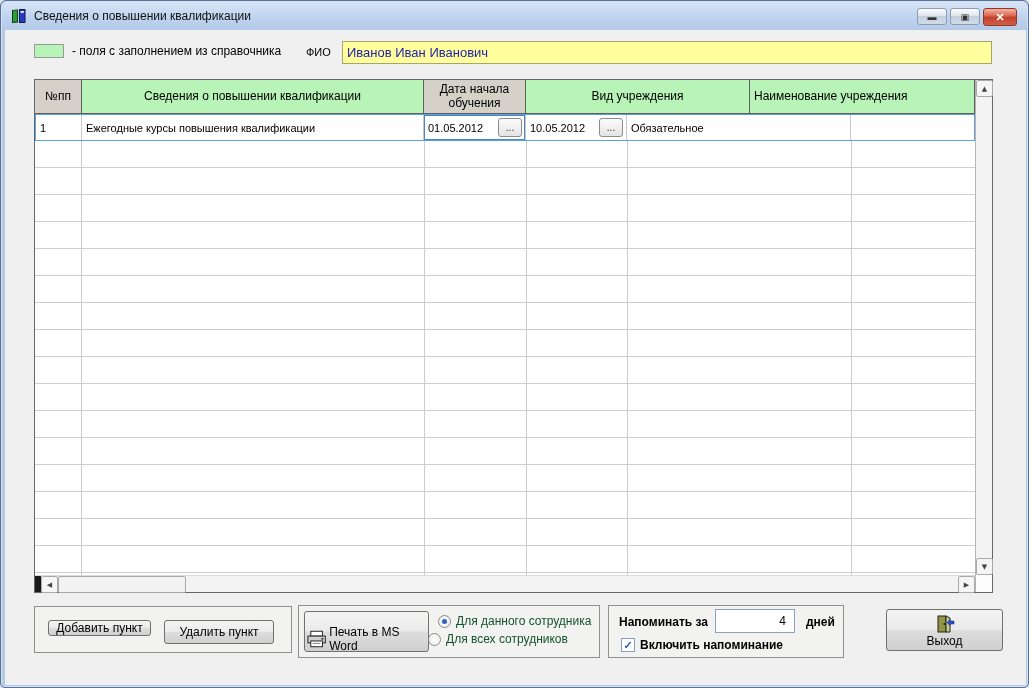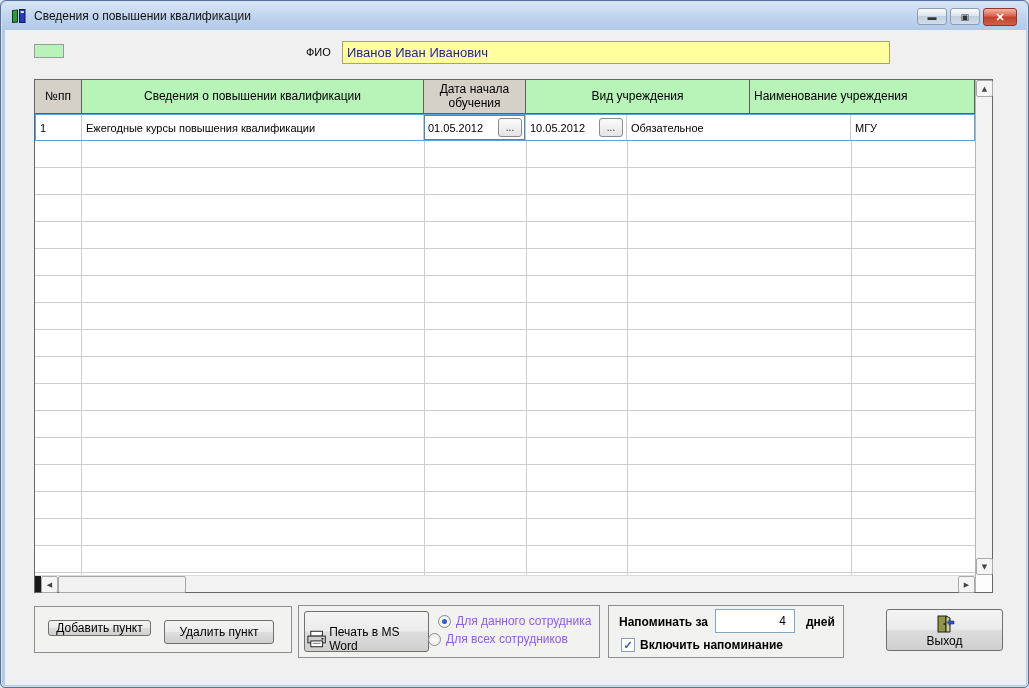--- a/index.html
+++ b/index.html
@@ -19,21 +19,21 @@
   .winbtn.close { width:34px; height:18px; border:1px solid #993326;
             background:linear-gradient(#f2b5a4,#d9604a 45%,#c2402c 50%,#cf6047);
             color:#fff; font-weight:bold; font-size:11px; }
   .client { position:absolute; left:4px; top:29px; width:1021px; height:655px; background:#f0f0f0; }
 
   
   .legend-swatch { position:absolute; left:29px; top:14px; width:30px; height:14px;
                    background:#b8f4b8; border:1px solid #9a9a9a; }
   .legend-text { position:absolute; left:67px; top:14px; font-size:12px; color:#000; }
   .fio-label { position:absolute; left:301px; top:16px; font-size:11px; color:#000; }
-  .fio-input { position:absolute; left:337px; top:11px; width:548px; height:23px;
+  .fio-input { position:absolute; left:337px; top:11px; width:650px; height:23px;
                background:#ffff9e; border:1px solid #a3a66e; font-size:13px; color:#2323a8;
                padding:0 4px; font-family:"Liberation Sans", sans-serif; }
 
   
   .grid { position:absolute; left:29px; top:49px; width:959px; height:514px;
           border:1px solid #666; background:#fff; display:flex; }
   .grid-main { width:940px; display:flex; flex-direction:column; }
   .ghead { display:flex; height:34px; }
   .hcell { border-right:1px solid #5f5f5f; border-bottom:1px solid #5f5f5f;
            font-size:12px; color:#000; display:flex; align-items:center; justify-content:center;
@@ -72,21 +72,21 @@
   .g-print { left:293px; top:575px; width:302px; height:53px; }
   .g-remind { left:603px; top:575px; width:236px; height:53px; }
   .btn { border:1px solid #707070; border-radius:3px; color:#000; font-size:12px;
          background:linear-gradient(#f4f4f4,#ebebeb 48%,#dddddd 52%,#cfcfcf);
          display:flex; align-items:center; justify-content:center; cursor:default;
          font-family:"Liberation Sans", sans-serif; }
   .btn-add { position:absolute; left:43px; top:590px; width:103px; height:16px; }
   .btn-del { position:absolute; left:159px; top:590px; width:110px; height:24px; }
   .btn-print { position:absolute; left:299px; top:581px; width:125px; height:41px; flex-direction:row; gap:1px; padding-top:14px; }
   .btn-exit { position:absolute; left:881px; top:579px; width:117px; height:42px; flex-direction:column; gap:1px; padding-top:2px; }
-  .radio-row { position:absolute; display:flex; align-items:center; gap:5px; font-size:12px; color:#8b5cf6; }
+  .radio-row { position:absolute; display:flex; align-items:center; gap:5px; font-size:12px; color:#14532d; }
   .r1 { left:433px; top:584px; } .r2 { left:423px; top:602px; }
   .radio { width:13px; height:13px; border-radius:50%; border:1px solid #8a8a8a;
            background:radial-gradient(#ffffff,#e8e8e8); position:relative; }
   .radio.sel::after { content:""; position:absolute; left:3px; top:3px; width:5px; height:5px;
            border-radius:50%; background:#2f5fc0; }
   .lbl-b { font-weight:bold; font-size:12px; color:#000; position:absolute; }
   .remind-lbl { left:614px; top:585px; }
   .remind-days { left:801px; top:585px; }
   .remind-input { position:absolute; left:710px; top:579px; width:80px; height:24px;
                   border:1px solid #8aa3bd; background:#fff; font-size:12px; text-align:right;
@@ -111,20 +111,21 @@
     <div class="winbtns">
       <div class="winbtn">▬</div>
       <div class="winbtn">▣</div>
       <div class="winbtn close">✕</div>
     </div>
   </div>
 
   <div class="client">
 
     <div class="legend-swatch"></div>
+    <span class="legend-text">- поля с заполнением из справочника</span>
 
     <span class="fio-label">ФИО</span>
     <input class="fio-input" value="Иванов Иван Иванович" style="">
 
     <div class="grid">
       <div class="grid-main">
         <div class="ghead">
           <div class="hcell hgray c1">№пп</div>
           <div class="hcell hgreen c2">Сведения о повышении квалификации</div>
           <div class="hcell hgray c3">Дата начала обучения</div>
@@ -137,21 +138,20 @@
           <div class="dcell c2">Ежегодные курсы повышения квалификации</div>
           <div class="dcell c3 datecell focus">
             <span>01.05.2012</span>
             <div class="dots-btn">...</div>
           </div>
           <div class="dcell c4 datecell">
             <span>10.05.2012</span>
             <div class="dots-btn">...</div>
           </div>
           <div class="dcell c5">Обязательное</div>
-          <div class="dcell c6" style="border-right:none;">МГУ</div>
         </div>
 
         <div class="gempty">
           <div class="vline" style="left:46px"></div>
           <div class="vline" style="left:389px"></div>
           <div class="vline" style="left:491px"></div>
           <div class="vline" style="left:592px"></div>
           <div class="vline" style="left:816px"></div>
         </div>
 

